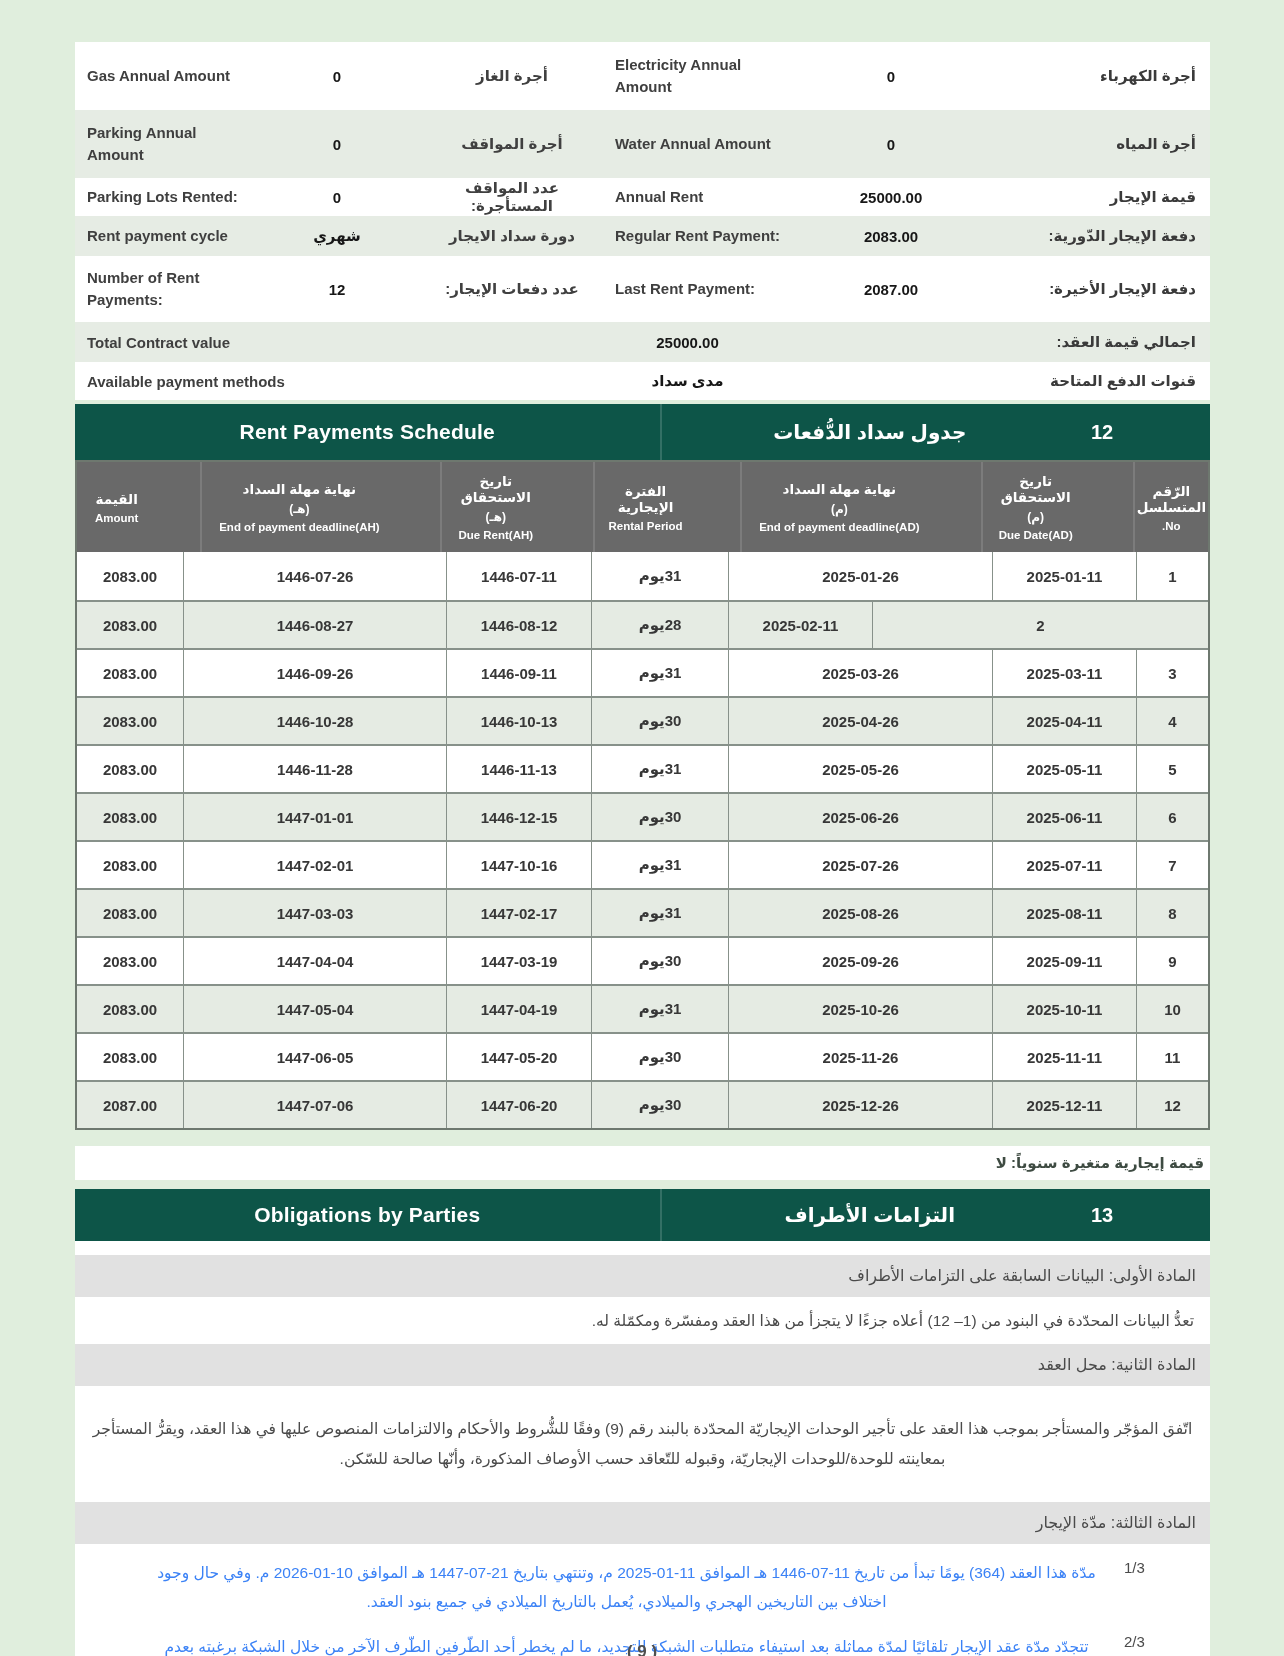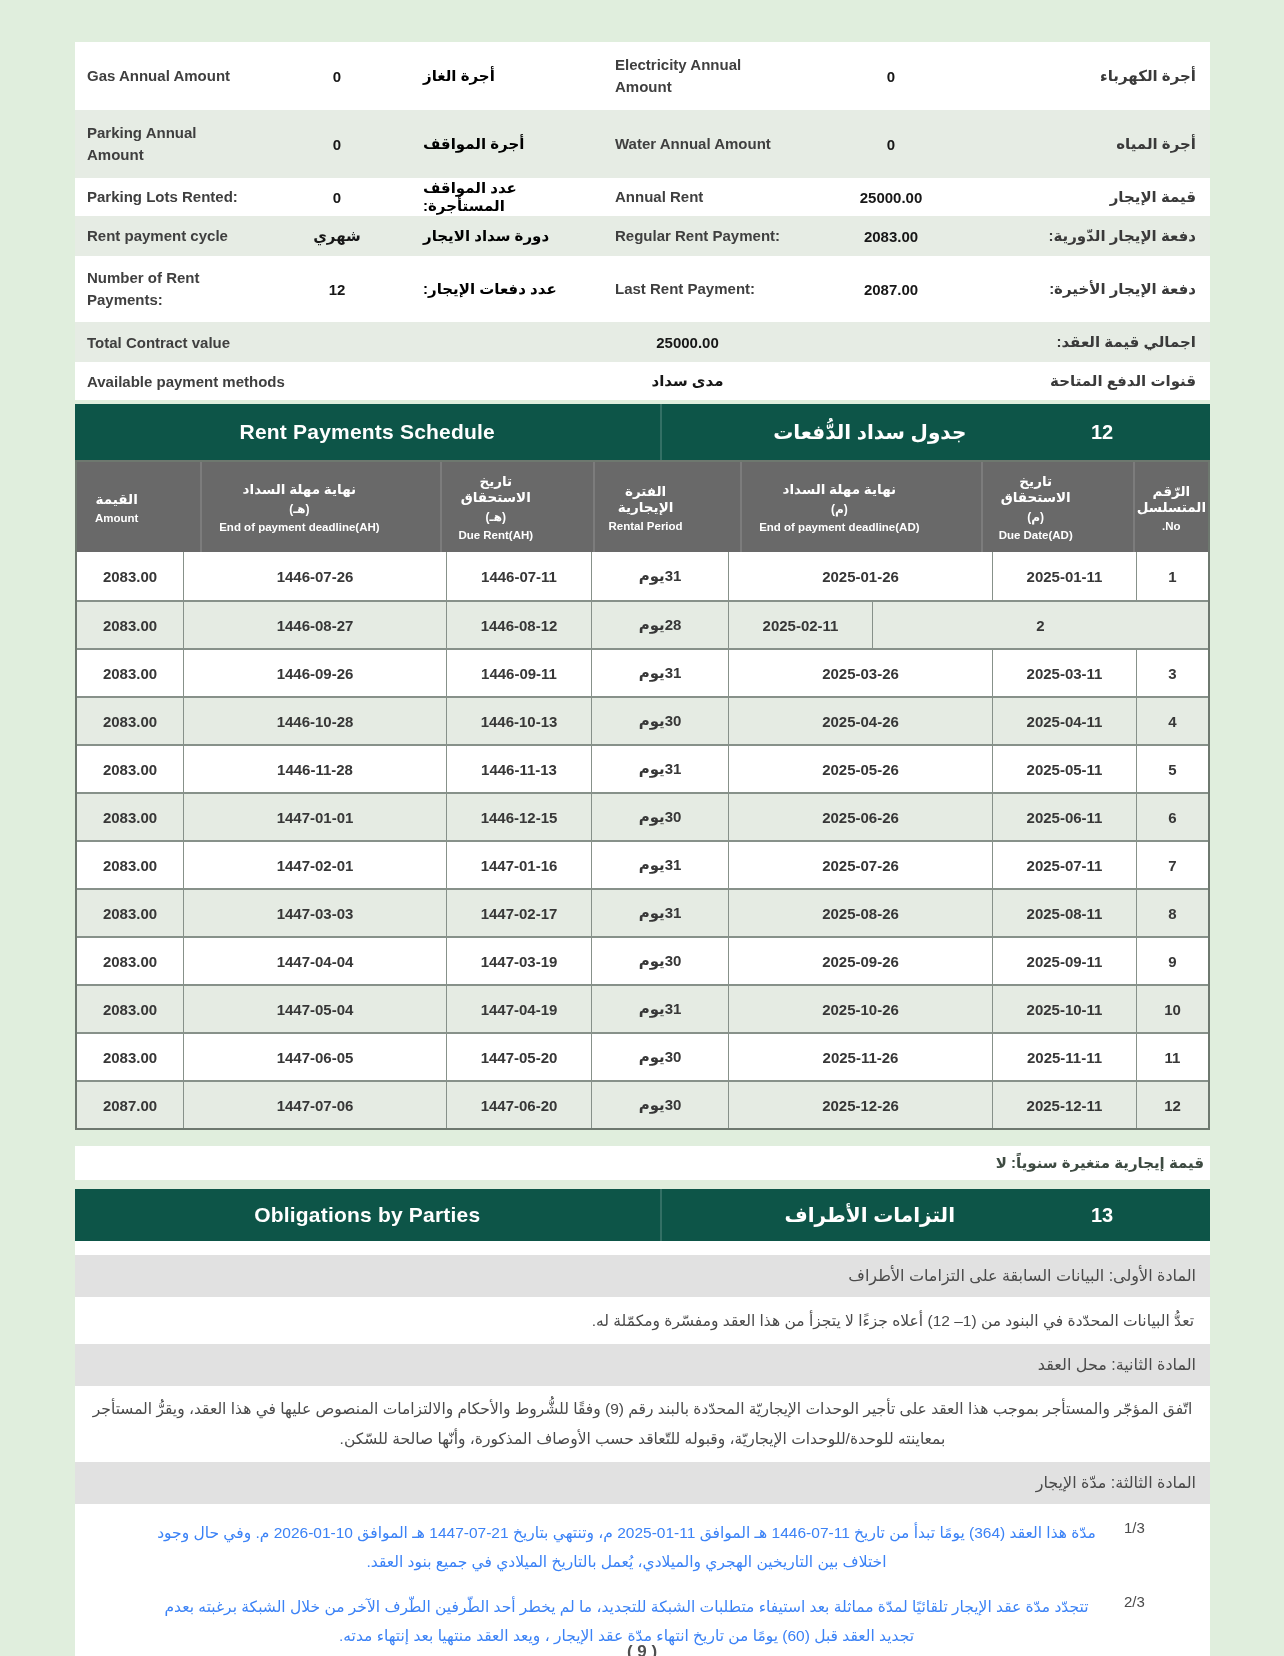--- a/index.html
+++ b/index.html
@@ -10,21 +10,21 @@
   
   .sum-rows, .wide-rows { background:#fff; }
   .sum-row { display:flex; align-items:center; background:#fff; }
   .sum-rows > .sum-row:nth-child(even) { background:#e6ece4; }
   .sum-rows > .sum-row:nth-child(1), .sum-rows > .sum-row:nth-child(2) { min-height:68px; }
   .sum-rows > .sum-row:nth-child(3) { min-height:38px; }
   .sum-rows > .sum-row:nth-child(4) { min-height:40px; }
   .sum-rows > .sum-row:nth-child(5) { min-height:66px; }
   .c-en  { width:176px; padding-left:12px; font-size:15px; font-weight:700; color:#3f3f3f; line-height:1.45; }
   .c-val { width:172px; text-align:center; font-size:15px; font-weight:700; color:#171717; }
-  .c-ar  { width:178px; direction:rtl; text-align:left; font-size:15px; font-weight:700; color:#000000; }
+  .c-ar  { width:178px; direction:rtl; text-align:center; font-size:15px; font-weight:700; color:#404040; }
   .c-en2 { width:182px; margin-left:14px; font-size:15px; font-weight:700; color:#3f3f3f; line-height:1.45; }
   .c-val2{ width:188px; text-align:center; font-size:15px; font-weight:700; color:#171717; }
   .c-ar2 { flex:1; direction:rtl; text-align:right; padding-right:14px; font-size:15px; font-weight:700; color:#3a3a3a; }
   .wide-rows > .sum-row:nth-child(1) { background:#e6ece4; min-height:40px; }
   .wide-rows > .sum-row:nth-child(2) { background:#fff; min-height:38px; }
   .cw-en  { width:390px; padding-left:12px; font-size:15px; font-weight:700; color:#3f3f3f; }
   .cw-val { flex:1; text-align:center; font-size:15px; font-weight:700; color:#171717; }
   .cw-ar  { width:300px; direction:rtl; text-align:right; padding-right:14px; font-size:15px; font-weight:700; color:#3a3a3a; }
 
   
@@ -54,21 +54,21 @@
   .cell.rtl { direction:rtl; }
 
   
   .footnote { margin-top:16px; height:34px; background:#fff; line-height:34px; direction:rtl; text-align:right; padding-right:6px; font-size:15px; font-weight:700; color:#3e4b42; }
 
   
   .ob-panel { background:#fff; padding:14px 0 12px 0; }
   .article-bar { height:42px; background:#e1e1e1; line-height:42px; direction:rtl; text-align:right; padding-right:14px; font-size:16px; color:#4a4a4a; font-weight:400; }
   .article-body { direction:rtl; font-size:15.5px; color:#4a4a4a; line-height:27px; padding:10px 16px; }
   .article-body.right { text-align:right; }
-  .article-body.center { text-align:center; line-height:30px; padding:8px 16px; }
+  .article-body.center { text-align:center; line-height:30px; padding:28px 16px; }
   .ob-items { padding:6px 0 2px 0; }
   .ob-item { display:flex; direction:rtl; padding:8px 54px 8px 80px; gap:26px; }
   .item-no { width:32px; direction:ltr; text-align:left; font-size:15px; color:#4a4a4a; font-weight:400; padding-top:1px; }
   .item-text { flex:1; text-align:center; font-size:15.5px; color:#3b82f6; line-height:29px; }
 
   .page-no { position:absolute; left:0; right:0; top:1642px; text-align:center; font-size:17px; font-weight:700; color:#4f4f4f; }
 </style>
 </head>
 <body>
 
@@ -235,21 +235,21 @@
     <div class="cell w2">1446-12-15</div>
     <div class="cell w3 rtl">30يوم</div>
     <div class="cell w4">2025-06-26</div>
     <div class="cell w5">2025-06-11</div>
     <div class="cell w6">6</div>
   </div>
 
   <div class="sched-row">
     <div class="cell w0">2083.00</div>
     <div class="cell w1">1447-02-01</div>
-    <div class="cell w2">1447-01-16</div>
+    <div class="cell w2">1447-10-16</div>
     <div class="cell w3 rtl">31يوم</div>
     <div class="cell w4">2025-07-26</div>
     <div class="cell w5">2025-07-11</div>
     <div class="cell w6">7</div>
   </div>
 
   <div class="sched-row">
     <div class="cell w0">2083.00</div>
     <div class="cell w1">1447-03-03</div>
     <div class="cell w2">1447-02-17</div>

